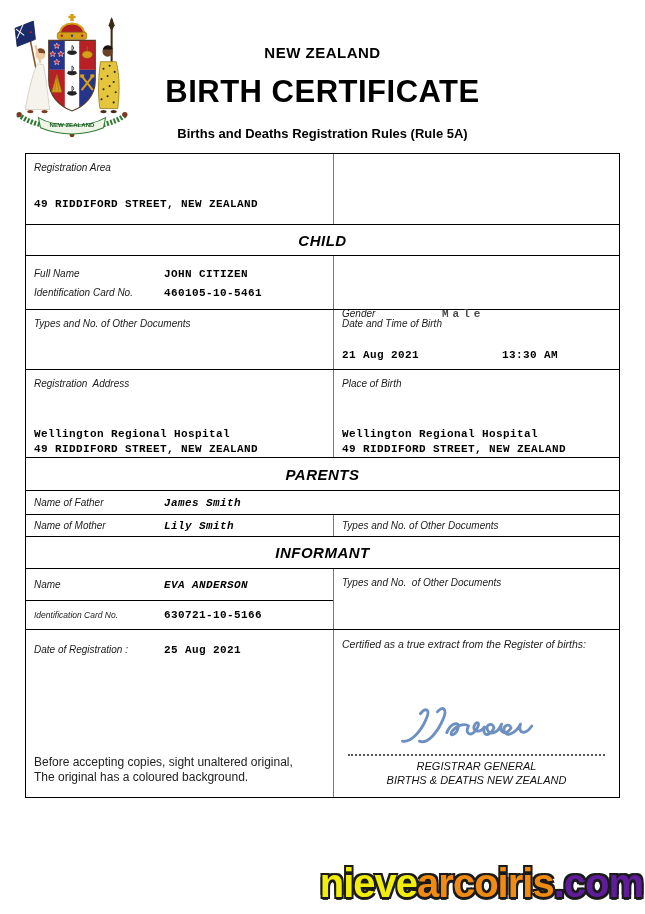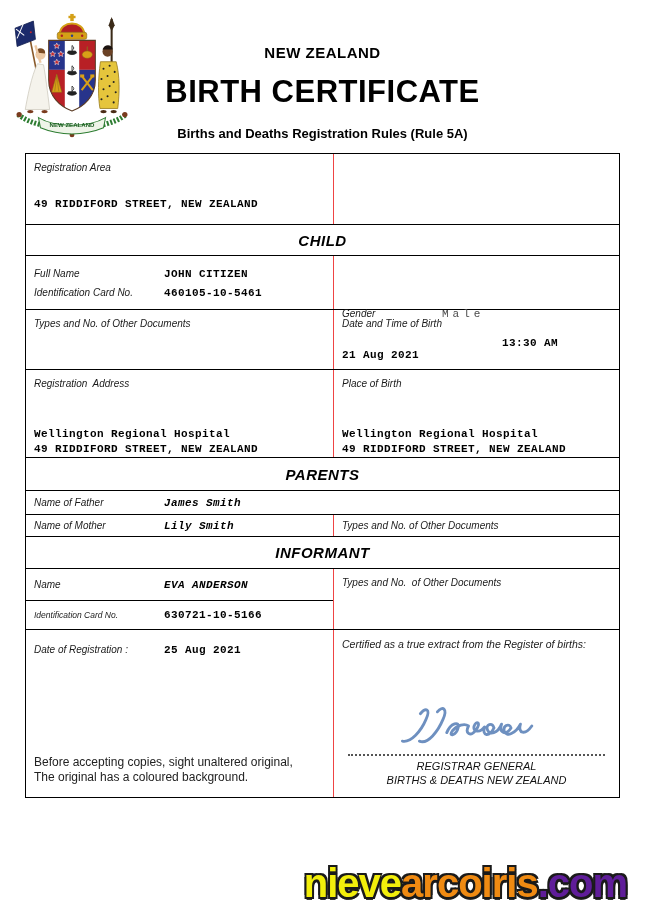--- a/index.html
+++ b/index.html
@@ -23,21 +23,21 @@
   .cl{width:308px;border-right:1px solid #ef4444;box-sizing:border-box;display:flex;flex-direction:column;}
   .cl.noline{border-right:none;width:100%;}
   .cr{flex:1;display:flex;flex-direction:column;box-sizing:border-box;}
   .sechdr{display:flex;align-items:center;justify-content:center;
         font-size:15px;font-weight:bold;font-style:italic;letter-spacing:.5px;color:#000;}
   .lbl{font-style:italic;font-size:10px;color:#1a1a1a;white-space:pre-wrap;}
   .lbl.sm{font-size:8.5px;}
   .val{font-family:"Liberation Mono","DejaVu Sans Mono",monospace;font-weight:bold;
         font-size:11px;color:#000;letter-spacing:.4px;white-space:pre-wrap;}
   .val.it{font-style:italic;}
-  .val.gray{font-weight:normal;color:#4a4a4a;letter-spacing:4px;margin-top:44px;}
+  .val.gray{font-weight:bold;color:#4a4a4a;letter-spacing:4px;margin-top:44px;}
   .lv{display:flex;align-items:baseline;}
   .lv .lbl{width:130px;flex:none;}
   .lv .lbl.w100{width:100px;}
   .pad{padding:8px 8px 0 8px;}
 
   
   .r-reg{height:71px;}
   .r-child{height:31px;}
   .r-name{height:54px;}
   .r-docs{height:60px;}
@@ -51,30 +51,30 @@
 
   .spacer{flex:1;}
   .mb14{margin-bottom:14px;}
   .mb10{margin-bottom:10px;}
   .mb8{margin-bottom:8px;}
   .mb16{}
   .addr-line{line-height:15px;}
   .sub1{height:32px;border-bottom:1px solid #000;display:flex;align-items:center;box-sizing:border-box;}
   .sub2{height:28px;display:flex;align-items:center;box-sizing:border-box;}
   .dob-line{display:flex;}
-  .dob-date{width:160px;flex:none;margin-top:12px;}
+  .dob-date{width:160px;flex:none;}
 
   .note{font-size:12px;font-style:normal;color:#222;line-height:15px;}
   .cert-lbl{font-style:italic;font-size:10.5px;color:#1a1a1a;}
   .sig-wrap{margin:0 auto;}
   .dotline{border-bottom:2px dotted #555;margin:2px 6px 3px 6px;}
   .registrar{font-style:italic;font-size:11px;text-align:center;line-height:14px;color:#111;}
 
   
-  .wm{position:absolute;right:18px;bottom:8px;font-size:40px;font-weight:bold;
+  .wm{position:absolute;right:2px;bottom:8px;font-size:40px;font-weight:bold;
       font-family:"Liberation Sans",sans-serif;letter-spacing:-1px;white-space:nowrap;
       text-shadow:-2px -2px 0 #1a1a1a,2px -2px 0 #1a1a1a,-2px 2px 0 #1a1a1a,2px 2px 0 #1a1a1a,0 3px 0 #333;}
 </style>
 </head>
 <body>
 
 <div class="page">
 
   <svg class="coa" viewBox="0 0 122 130">
 

